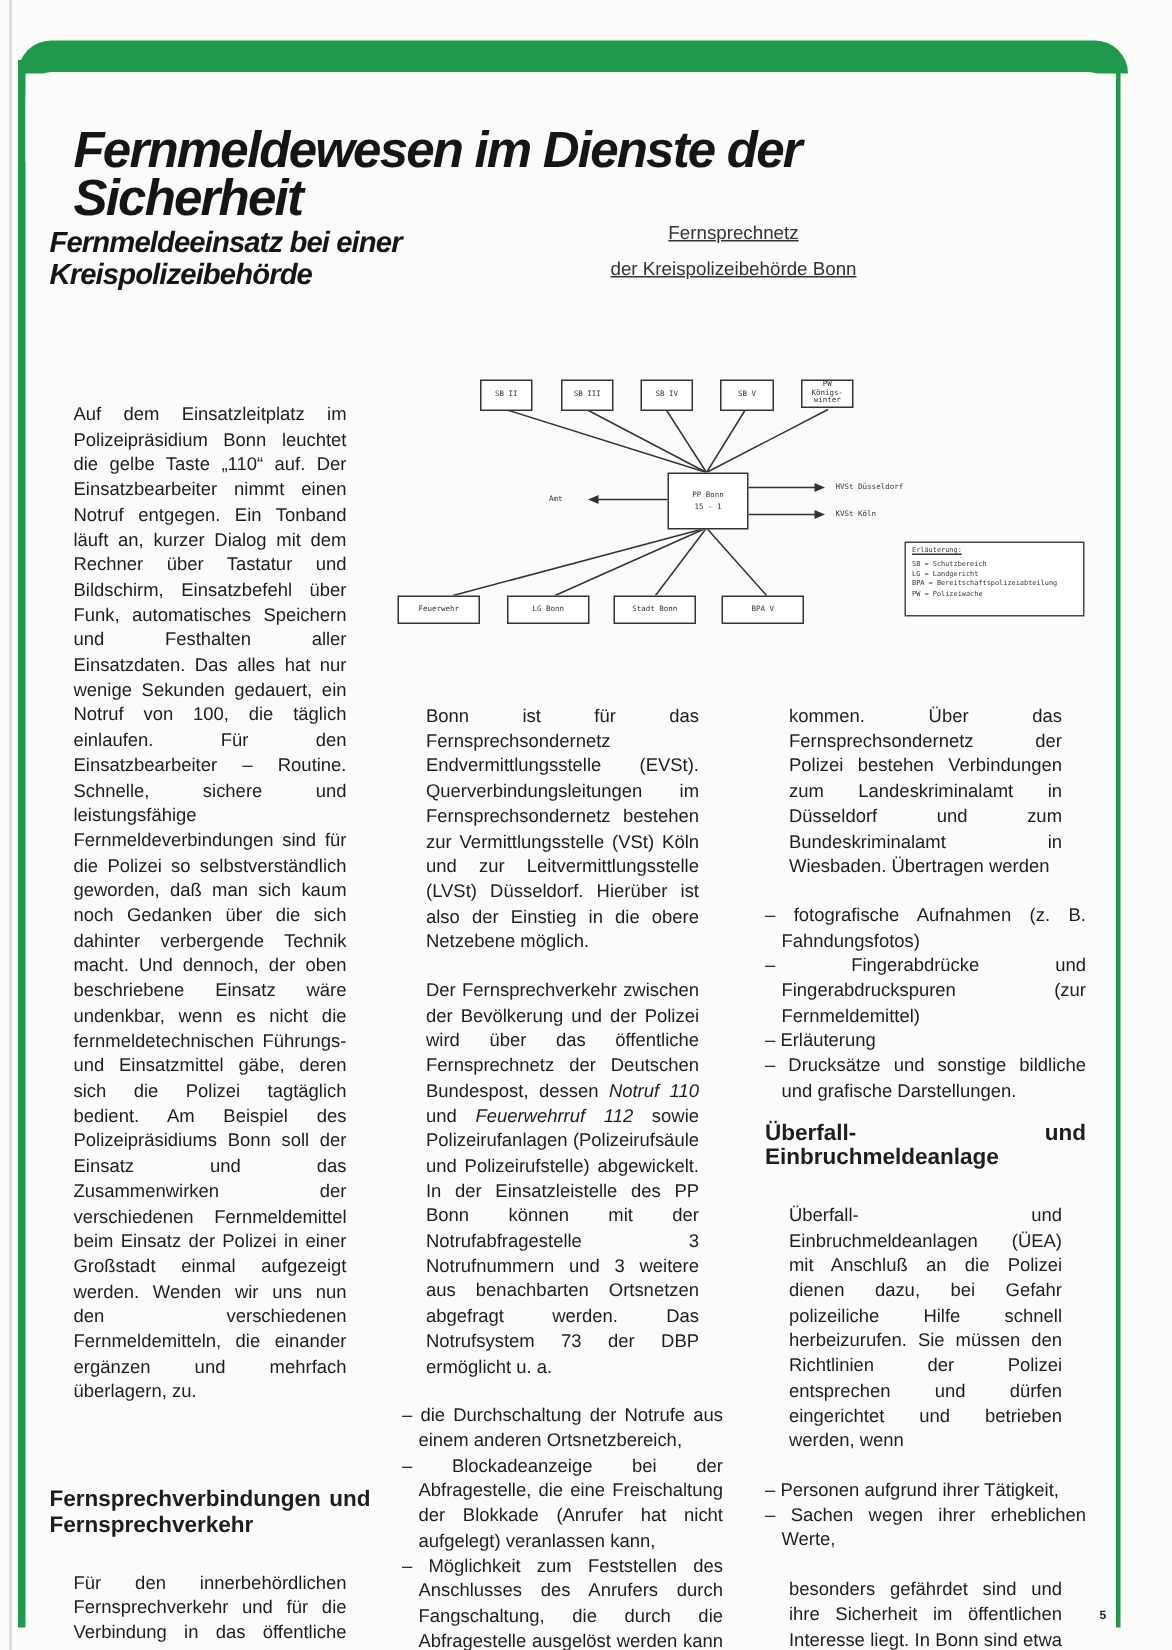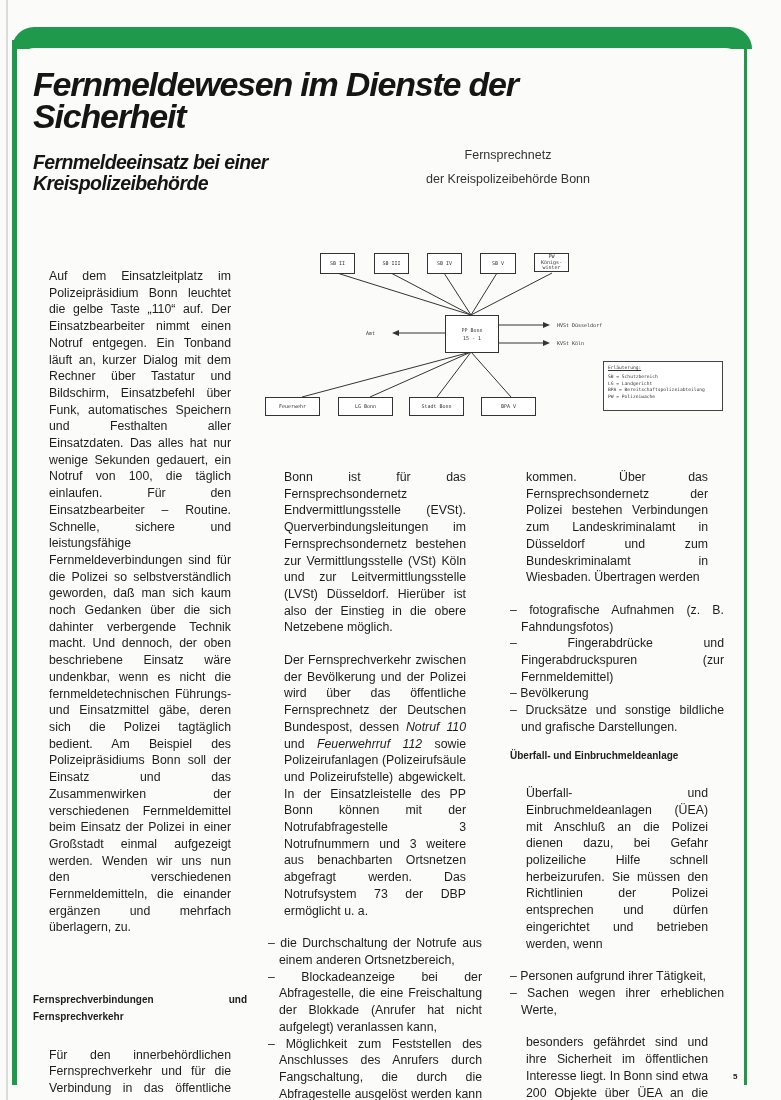--- a/index.html
+++ b/index.html
@@ -5,37 +5,37 @@
   html, body { margin:0; padding:0; }
   body { width:781px; height:1100px; background:#fbfbf9; position:relative; overflow:hidden;
          font-family:"Liberation Sans", sans-serif; color:#1d1d1d; }
   .frame-top { position:absolute; left:12px; top:27px; width:740px; height:22px; background:#1f9a4d;
                border-radius:22px 22px 0 0; }
   .frame-inner { position:absolute; left:17px; top:48px; width:726px; height:60px; background:#fbfbf9;
                  border-radius:18px 18px 0 0; }
   .frame-left { position:absolute; left:12px; top:40px; width:5px; height:1045px; background:#1f9a4d; }
   .frame-right { position:absolute; left:744px; top:40px; width:3px; height:1045px; background:#1f9a4d; }
   .scan-left { position:absolute; left:6px; top:0; width:2px; height:1100px; background:#bdbdbd; opacity:.5; }
-  h1 { position:absolute; left:33px; top:68px; margin:0; font-size:34px; line-height:32px; font-weight:bold;
+  h1 { position:absolute; left:33px; top:68px; margin:16px; font-size:34px; line-height:32px; font-weight:bold;
        font-style:italic; letter-spacing:-1.2px; color:#151515; width:600px; }
   h2 { position:absolute; left:33px; top:152px; margin:0; font-size:19.5px; line-height:21px; font-weight:bold;
        font-style:italic; letter-spacing:-0.6px; color:#151515; width:240px; }
   .col { position:absolute; font-size:12.3px; line-height:16.7px; text-align:justify; hyphens:manual; }
   .col p { margin:16px; }
   .c1 { left:33px; top:252px; width:214px; }
   .c2 { left:268px; top:453px; width:214px; }
   .c3 { left:510px; top:453px; width:214px; }
-  .col h3 { font-size:10px; font-weight:bold; margin:0; line-height:16.7px; }
+  .col h3 { font-size:15px; font-weight:bold; margin:0; line-height:16.7px; }
   .gap { height:40px; }
   .gap-s { height:12px; }
   .col ul { list-style:none; margin:0; padding:0; }
   .col li { padding-left:11px; text-indent:-11px; }
   .col li::before { content:"– "; }
-  .diag-title { position:absolute; left:388px; width:240px; text-align:center; font-size:12.5px;
-                color:#333; }
+  .diag-title { position:absolute; left:369px; width:240px; text-align:center; font-size:12.5px;
+                text-decoration:underline; color:#333; }
   .box { position:absolute; border:1.3px solid #333; background:#fff; font-family:"DejaVu Sans Mono", monospace;
          font-size:5px; display:flex; align-items:center; justify-content:center; text-align:center; color:#333;
          line-height:5.5px; }
   .lbl { position:absolute; font-family:"DejaVu Sans Mono", monospace; font-size:5px; color:#333; white-space:nowrap; }
   svg.lines { position:absolute; left:0; top:0; }
   .legend { position:absolute; left:603px; top:361px; width:120px; height:50px; border:1.2px solid #444;
             background:#fff; font-family:"DejaVu Sans Mono", monospace; font-size:4.6px; line-height:6.8px;
             padding:3px 4px; box-sizing:border-box; color:#333; }
   .legend .lt { text-decoration:underline; margin-bottom:2px; }
   .pnum { position:absolute; left:733px; top:1072px; font-size:8px; font-weight:bold; }
@@ -128,21 +128,21 @@
   </ul>
   <p>Selbstverständlich können eingehende Notrufe ohne Zeitverlust über Standleitungen zur Berufsfeuerwehr und nach Inbetriebnahme der Rettungsleitstelle Rhein-Sieg-Kreis zu dieser weitergeschaltet werden.</p>
 
 </div>
 
 <div class="col c3">
   <p>kommen. Über das Fernsprechsondernetz der Polizei bestehen Verbindungen zum Landeskriminalamt in Düsseldorf und zum Bundeskriminalamt in Wiesbaden. Übertragen werden</p>
   <ul>
     <li>fotografische Aufnahmen (z. B. Fahndungsfotos)</li>
     <li>Fingerabdrücke und Fingerabdruckspuren (zur Fernmeldemittel)</li>
-    <li>Bevölkerung</li>
+    <li>Erläuterung</li>
     <li>Drucksätze und sonstige bildliche und grafische Darstellungen.</li>
   </ul>
   <div class="gap-s"></div>
   <h3>Überfall- und Einbruchmeldeanlage</h3>
   <div style="height:5px"></div>
   <p>Überfall- und Einbruchmeldeanlagen (ÜEA) mit Anschluß an die Polizei dienen dazu, bei Gefahr polizeiliche Hilfe schnell herbeizurufen. Sie müssen den Richtlinien der Polizei entsprechen und dürfen eingerichtet und betrieben werden, wenn</p>
   <ul>
     <li>Personen aufgrund ihrer Tätigkeit,</li>
     <li>Sachen wegen ihrer erheblichen Werte,</li>
   </ul>

